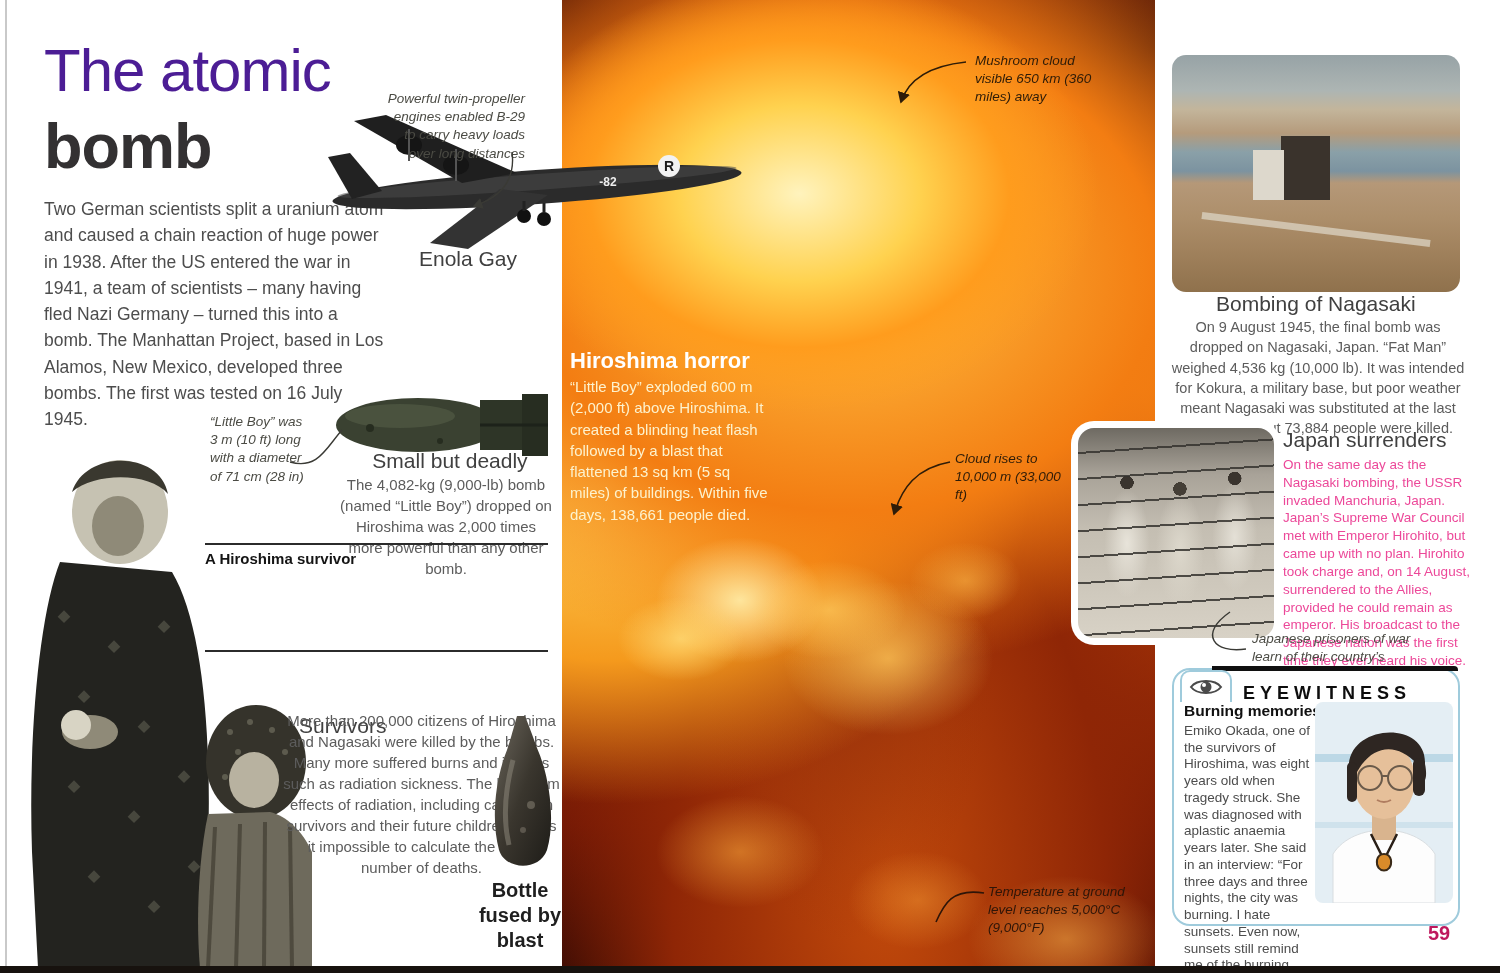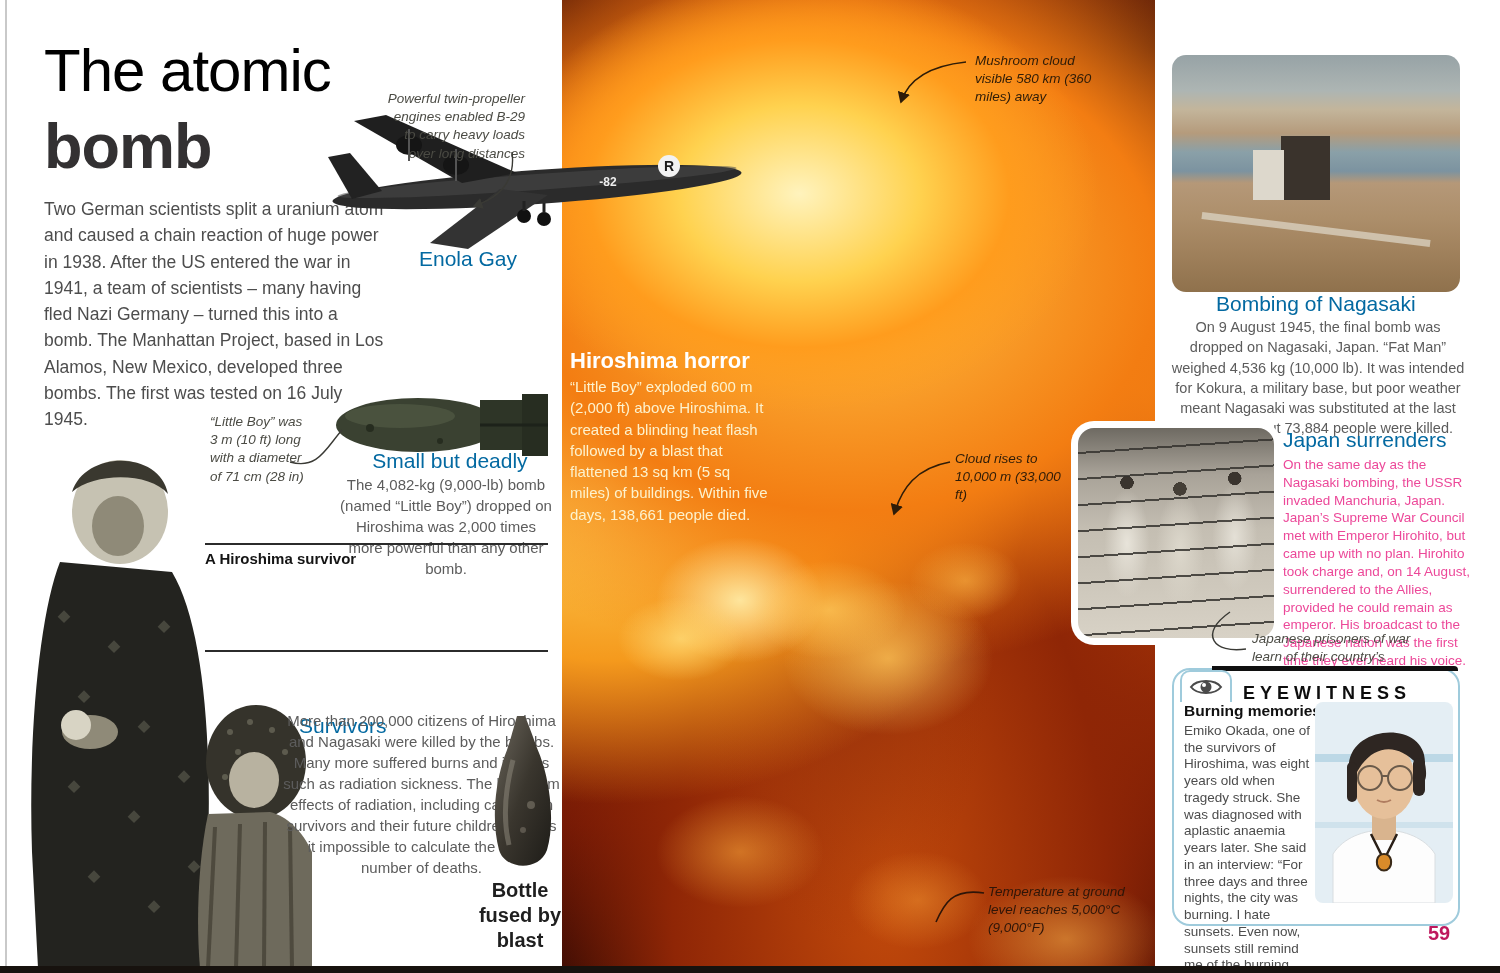--- a/index.html
+++ b/index.html
@@ -4,28 +4,28 @@
 <style>
   * { margin:0; padding:0; box-sizing:border-box; }
   body { background:#e9e9e9; font-family:"Liberation Sans", sans-serif; }
   #page {
     position:relative; width:1500px; height:973px; background:#ffffff;
     overflow:hidden; margin:0 auto;
   }
   .abs { position:absolute; }
 
   
-  .title1 { left:44px; top:36px; font-size:60px; font-weight:400; color:#000000; letter-spacing:-1px; }
+  .title1 { left:44px; top:36px; font-size:60px; font-weight:400; color:#4c1d95; letter-spacing:-1px; }
   .title2 { left:44px; top:110px; font-size:63px; font-weight:600; color:#333132; letter-spacing:-1px; }
   .intro  { left:44px; top:196px; width:342px; font-size:17.5px; line-height:1.5; color:#4d4d4d; }
 
   .note { font-style:italic; font-size:13.5px; line-height:1.35; color:#4b4b44; }
   .plane-note { left:385px; top:90px; width:140px; text-align:right; }
 
-  .h3 { font-size:21px; font-weight:500; color:#0369a1; }
+  .h3 { font-size:21px; font-weight:500; color:#404040; }
   .cap { font-size:15px; line-height:1.4; color:#5c5c5c; }
 
   .enola-head { left:393px; top:247px; width:150px; text-align:center; }
   .enola-body { left:385px; top:272px; width:166px; text-align:center; }
 
   .lb-note { left:210px; top:413px; width:96px; text-align:left; }
   .small-head { left:352px; top:449px; width:196px; text-align:center; }
   .small-body { left:340px; top:474px; width:212px; text-align:center; }
 
   .rule { height:1.5px; background:#2b2b2b; }
@@ -225,21 +225,21 @@
         <stop offset="1" stop-color="#1e1c18"></stop>
       </linearGradient>
     </defs>
     <path d="M30,6 C26,20 24,28 20,40 C8,70 4,110 12,140 C18,160 52,162 60,140 C68,114 64,70 50,38 C45,24 42,16 38,6 Z" fill="url(#bg1)"></path>
     <path d="M26,50 C18,80 16,110 22,135" stroke="#8d877a" stroke-width="5" fill="none" opacity="0.55"></path>
     <circle cx="44" cy="95" r="4" fill="#8d877a" opacity="0.5"></circle>
     <circle cx="36" cy="120" r="3" fill="#8d877a" opacity="0.45"></circle>
   </svg>
   <div class="abs bottle-cap">Bottle fused by blast</div>
 
-  <div class="abs cloud-note cn-top">Mushroom cloud visible 580 km (360 miles) away</div>
+  <div class="abs cloud-note cn-top">Mushroom cloud visible 650 km (360 miles) away</div>
   <div class="abs hh-head">Hiroshima horror</div>
   <div class="abs hh-body">“Little Boy” exploded 600 m (2,000 ft) above Hiroshima. It created a blinding heat flash followed by a blast that flattened 13 sq km (5 sq miles) of buildings. Within five days, 138,661 people died.</div>
   <div class="abs cloud-note cn-mid">Cloud rises to 10,000 m (33,000 ft)</div>
   <div class="abs cloud-note cn-bot">Temperature at ground level reaches 5,000°C (9,000°F)</div>
 
   <div class="abs nag-photo">
     <div class="abs nag-bldg"></div>
     <div class="abs nag-bldg2"></div>
     <div class="abs nag-road"></div>
   </div>

